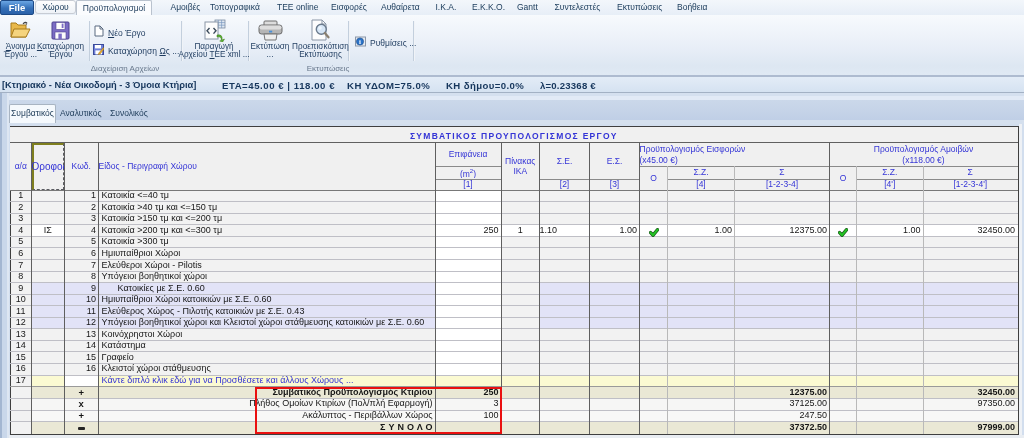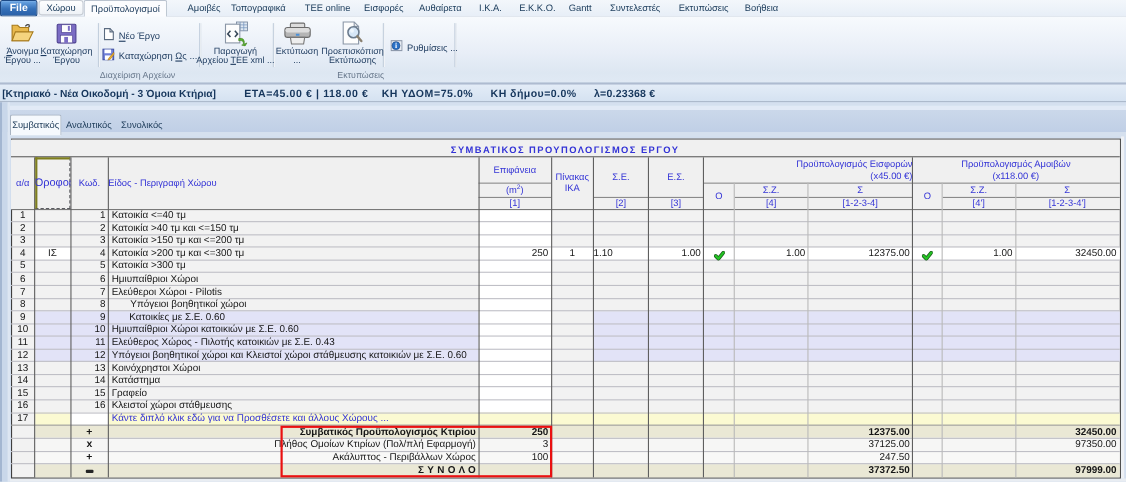--- a/index.html
+++ b/index.html
@@ -164,21 +164,21 @@
 <div style="position:absolute;left:64px;top:142.5px;width:34.5px;height:47.7px;font-size:8.5px;color:#3434d6;text-align:center;line-height:47.7px;white-space:nowrap;overflow:hidden;box-sizing:border-box;">Κωδ.</div>
 <div style="position:absolute;left:98.5px;top:142.5px;width:336.5px;height:47.7px;font-size:8.5px;color:#3434d6;line-height:47.7px;white-space:nowrap;overflow:hidden;box-sizing:border-box;">Είδος - Περιγραφή Χώρου</div>
 <div style="position:absolute;left:435px;top:142.5px;width:66px;height:23.5px;font-size:8.5px;color:#3434d6;text-align:center;line-height:23.5px;white-space:nowrap;overflow:hidden;box-sizing:border-box;">Επιφάνεια</div>
 <div style="position:absolute;left:435px;top:165px;width:66px;height:13px;font-size:8.5px;color:#3434d6;text-align:center;line-height:13px;white-space:nowrap;overflow:hidden;box-sizing:border-box;">(m<sup style="font-size:6px">2</sup>)</div>
 <div style="position:absolute;left:435px;top:179px;width:66px;height:11.2px;font-size:8.5px;color:#3434d6;text-align:center;line-height:11.2px;white-space:nowrap;overflow:hidden;box-sizing:border-box;">[1]</div>
 <div style="position:absolute;left:501px;top:142.5px;width:38.5px;height:47.7px;font-size:8.5px;color:#3434d6;text-align:center;line-height:47.7px;white-space:nowrap;overflow:hidden;box-sizing:border-box;line-height:10px;padding-top:13px;">Πίνακας<br>ΙΚΑ</div>
 <div style="position:absolute;left:539.5px;top:142.5px;width:50px;height:36.5px;font-size:8.5px;color:#3434d6;text-align:center;line-height:36.5px;white-space:nowrap;overflow:hidden;box-sizing:border-box;">Σ.Ε.</div>
 <div style="position:absolute;left:539.5px;top:179px;width:50px;height:11.2px;font-size:8.5px;color:#3434d6;text-align:center;line-height:11.2px;white-space:nowrap;overflow:hidden;box-sizing:border-box;">[2]</div>
 <div style="position:absolute;left:589.5px;top:142.5px;width:50px;height:36.5px;font-size:8.5px;color:#3434d6;text-align:center;line-height:36.5px;white-space:nowrap;overflow:hidden;box-sizing:border-box;">Ε.Σ.</div>
 <div style="position:absolute;left:589.5px;top:179px;width:50px;height:11.2px;font-size:8.5px;color:#3434d6;text-align:center;line-height:11.2px;white-space:nowrap;overflow:hidden;box-sizing:border-box;">[3]</div>
-<div style="position:absolute;left:639.5px;top:142.5px;width:190px;height:23.5px;font-size:8.5px;color:#3434d6;text-align:right;line-height:23.5px;white-space:nowrap;overflow:hidden;box-sizing:border-box;line-height:10.5px;padding-top:1.5px;">Προϋπολογισμός Εισφορών<br>(x45.00 €)</div>
+<div style="position:absolute;left:639.5px;top:142.5px;width:190px;height:23.5px;font-size:8.5px;color:#3434d6;text-align:left;line-height:23.5px;white-space:nowrap;overflow:hidden;box-sizing:border-box;line-height:10.5px;padding-top:1.5px;">Προϋπολογισμός Εισφορών<br>(x45.00 €)</div>
 <div style="position:absolute;left:829.5px;top:142.5px;width:188px;height:23.5px;font-size:8.5px;color:#3434d6;text-align:center;line-height:23.5px;white-space:nowrap;overflow:hidden;box-sizing:border-box;line-height:10.5px;padding-top:1.5px;">Προϋπολογισμός Αμοιβών<br>(x118.00 €)</div>
 <div style="position:absolute;left:639.5px;top:166px;width:28px;height:24.2px;font-size:8.5px;color:#3434d6;text-align:center;line-height:24.2px;white-space:nowrap;overflow:hidden;box-sizing:border-box;">O</div>
 <div style="position:absolute;left:667.5px;top:166px;width:67px;height:13px;font-size:8.5px;color:#3434d6;text-align:center;line-height:13px;white-space:nowrap;overflow:hidden;box-sizing:border-box;">Σ.Ζ.</div>
 <div style="position:absolute;left:667.5px;top:179px;width:67px;height:11.2px;font-size:8.5px;color:#3434d6;text-align:center;line-height:11.2px;white-space:nowrap;overflow:hidden;box-sizing:border-box;">[4]</div>
 <div style="position:absolute;left:734.5px;top:166px;width:95px;height:13px;font-size:8.5px;color:#3434d6;text-align:center;line-height:13px;white-space:nowrap;overflow:hidden;box-sizing:border-box;">Σ</div>
 <div style="position:absolute;left:734.5px;top:179px;width:95px;height:11.2px;font-size:8.5px;color:#3434d6;text-align:center;line-height:11.2px;white-space:nowrap;overflow:hidden;box-sizing:border-box;">[1-2-3-4]</div>
 <div style="position:absolute;left:829.5px;top:166px;width:27px;height:24.2px;font-size:8.5px;color:#3434d6;text-align:center;line-height:24.2px;white-space:nowrap;overflow:hidden;box-sizing:border-box;">O</div>
 <div style="position:absolute;left:856.5px;top:166px;width:66.5px;height:13px;font-size:8.5px;color:#3434d6;text-align:center;line-height:13px;white-space:nowrap;overflow:hidden;box-sizing:border-box;">Σ.Ζ.</div>
 <div style="position:absolute;left:856.5px;top:179px;width:66.5px;height:11.2px;font-size:8.5px;color:#3434d6;text-align:center;line-height:11.2px;white-space:nowrap;overflow:hidden;box-sizing:border-box;">[4']</div>
 <div style="position:absolute;left:923px;top:166px;width:94.5px;height:13px;font-size:8.5px;color:#3434d6;text-align:center;line-height:13px;white-space:nowrap;overflow:hidden;box-sizing:border-box;">Σ</div>
@@ -199,21 +199,21 @@
 <div style="position:absolute;left:64px;top:236.4px;width:34.5px;height:11.55px;font-size:9px;color:#161616;text-align:right;line-height:11.55px;white-space:nowrap;overflow:hidden;box-sizing:border-box;padding-right:2.5px;">5</div>
 <div style="position:absolute;left:98.5px;top:236.4px;width:336.5px;height:11.55px;font-size:9px;color:#161616;text-align:left;line-height:11.55px;white-space:nowrap;overflow:hidden;box-sizing:border-box;padding-left:3px;">Κατοικία &gt;300 τμ</div>
 <div style="position:absolute;left:10px;top:247.95px;width:21.5px;height:11.55px;font-size:9px;color:#161616;text-align:center;line-height:11.55px;white-space:nowrap;overflow:hidden;box-sizing:border-box;">6</div>
 <div style="position:absolute;left:64px;top:247.95px;width:34.5px;height:11.55px;font-size:9px;color:#161616;text-align:right;line-height:11.55px;white-space:nowrap;overflow:hidden;box-sizing:border-box;padding-right:2.5px;">6</div>
 <div style="position:absolute;left:98.5px;top:247.95px;width:336.5px;height:11.55px;font-size:9px;color:#161616;text-align:left;line-height:11.55px;white-space:nowrap;overflow:hidden;box-sizing:border-box;padding-left:3px;">Ημιυπαίθριοι Χώροι</div>
 <div style="position:absolute;left:10px;top:259.5px;width:21.5px;height:11.55px;font-size:9px;color:#161616;text-align:center;line-height:11.55px;white-space:nowrap;overflow:hidden;box-sizing:border-box;">7</div>
 <div style="position:absolute;left:64px;top:259.5px;width:34.5px;height:11.55px;font-size:9px;color:#161616;text-align:right;line-height:11.55px;white-space:nowrap;overflow:hidden;box-sizing:border-box;padding-right:2.5px;">7</div>
 <div style="position:absolute;left:98.5px;top:259.5px;width:336.5px;height:11.55px;font-size:9px;color:#161616;text-align:left;line-height:11.55px;white-space:nowrap;overflow:hidden;box-sizing:border-box;padding-left:3px;">Ελεύθεροι Χώροι - Pilotis</div>
 <div style="position:absolute;left:10px;top:271.05px;width:21.5px;height:11.55px;font-size:9px;color:#161616;text-align:center;line-height:11.55px;white-space:nowrap;overflow:hidden;box-sizing:border-box;">8</div>
 <div style="position:absolute;left:64px;top:271.05px;width:34.5px;height:11.55px;font-size:9px;color:#161616;text-align:right;line-height:11.55px;white-space:nowrap;overflow:hidden;box-sizing:border-box;padding-right:2.5px;">8</div>
-<div style="position:absolute;left:98.5px;top:271.05px;width:336.5px;height:11.55px;font-size:9px;color:#161616;text-align:left;line-height:11.55px;white-space:nowrap;overflow:hidden;box-sizing:border-box;padding-left:20px;">Υπόγειοι βοηθητικοί χώροι</div>
+<div style="position:absolute;left:98.5px;top:271.05px;width:336.5px;height:11.55px;font-size:9px;color:#161616;text-align:left;line-height:11.55px;white-space:nowrap;overflow:hidden;box-sizing:border-box;padding-left:3px;">Υπόγειοι βοηθητικοί χώροι</div>
 <div style="position:absolute;left:10px;top:282.6px;width:21.5px;height:11.55px;font-size:9px;color:#161616;text-align:center;line-height:11.55px;white-space:nowrap;overflow:hidden;box-sizing:border-box;">9</div>
 <div style="position:absolute;left:64px;top:282.6px;width:34.5px;height:11.55px;font-size:9px;color:#161616;text-align:right;line-height:11.55px;white-space:nowrap;overflow:hidden;box-sizing:border-box;padding-right:2.5px;">9</div>
 <div style="position:absolute;left:98.5px;top:282.6px;width:336.5px;height:11.55px;font-size:9px;color:#161616;text-align:left;line-height:11.55px;white-space:nowrap;overflow:hidden;box-sizing:border-box;padding-left:19px;">Κατοικίες με Σ.Ε. 0.60</div>
 <div style="position:absolute;left:10px;top:294.15px;width:21.5px;height:11.55px;font-size:9px;color:#161616;text-align:center;line-height:11.55px;white-space:nowrap;overflow:hidden;box-sizing:border-box;">10</div>
 <div style="position:absolute;left:64px;top:294.15px;width:34.5px;height:11.55px;font-size:9px;color:#161616;text-align:right;line-height:11.55px;white-space:nowrap;overflow:hidden;box-sizing:border-box;padding-right:2.5px;">10</div>
 <div style="position:absolute;left:98.5px;top:294.15px;width:336.5px;height:11.55px;font-size:9px;color:#161616;text-align:left;line-height:11.55px;white-space:nowrap;overflow:hidden;box-sizing:border-box;padding-left:3px;">Ημιυπαίθριοι Χώροι κατοικιών με Σ.Ε. 0.60</div>
 <div style="position:absolute;left:10px;top:305.7px;width:21.5px;height:11.55px;font-size:9px;color:#161616;text-align:center;line-height:11.55px;white-space:nowrap;overflow:hidden;box-sizing:border-box;">11</div>
 <div style="position:absolute;left:64px;top:305.7px;width:34.5px;height:11.55px;font-size:9px;color:#161616;text-align:right;line-height:11.55px;white-space:nowrap;overflow:hidden;box-sizing:border-box;padding-right:2.5px;">11</div>
 <div style="position:absolute;left:98.5px;top:305.7px;width:336.5px;height:11.55px;font-size:9px;color:#161616;text-align:left;line-height:11.55px;white-space:nowrap;overflow:hidden;box-sizing:border-box;padding-left:3px;">Ελεύθερος Χώρος - Πιλοτής κατοικιών με Σ.Ε. 0.43</div>
 <div style="position:absolute;left:10px;top:317.25px;width:21.5px;height:11.55px;font-size:9px;color:#161616;text-align:center;line-height:11.55px;white-space:nowrap;overflow:hidden;box-sizing:border-box;">12</div>

